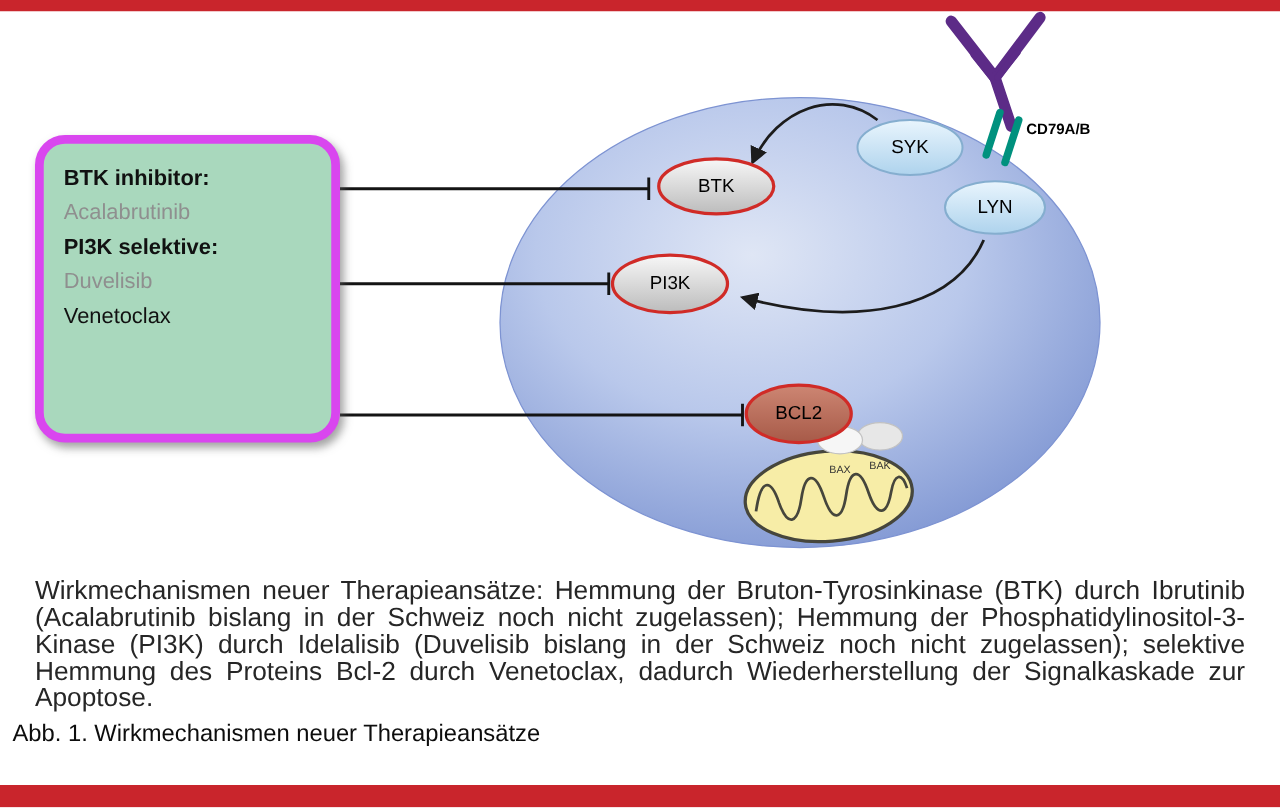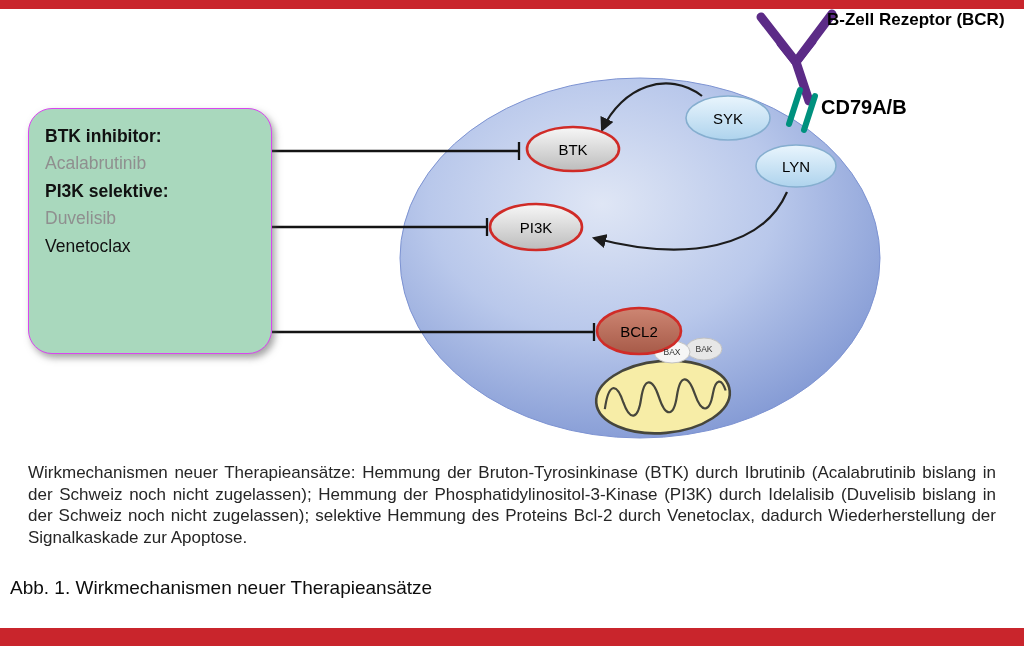--- a/index.html
+++ b/index.html
@@ -3,30 +3,30 @@
 <meta charset="utf-8">
 <style>
   html,body{margin:0;padding:0;background:#ffffff;}
   .page{position:relative;width:1024px;height:646px;background:#ffffff;overflow:hidden;
         font-family:"Liberation Sans",sans-serif;}
   .bar{position:absolute;left:0;width:1024px;background:#c9252c;z-index:3;}
   .bar.top{top:0;height:9px;}
   .bar.bottom{top:628px;height:18px;}
   svg.diagram{position:absolute;left:0;top:0;z-index:1;}
   .green-box{position:absolute;z-index:2;left:28px;top:108px;width:244px;height:246px;
-        box-sizing:border-box;background:#a9d8bd;border:1px solid #d946ef;border-radius:24px;
+        box-sizing:border-box;background:#a9d8bd;border:7px solid #d946ef;border-radius:24px;
         box-shadow:3px 4px 7px rgba(90,90,90,.55);padding:14px 0 0 16px;
         font-size:17.5px;line-height:27.4px;color:#111;}
   .green-box .b{font-weight:bold;}
   .green-box .muted{color:#8f8f8f;}
   .lbl{position:absolute;z-index:2;font-weight:bold;color:#000;white-space:nowrap;}
   .node-lbl{position:absolute;z-index:2;font-weight:normal;color:#000;font-size:15px;
         transform:translate(-50%,-50%);white-space:nowrap;}
-  .node-lbl.tiny{font-size:8.5px;color:#333;}
-  .caption{position:absolute;z-index:2;left:28px;top:462px;width:968px;font-size:17px;
+  .node-lbl.tiny{font-size:8.5px;color:#333;margin-top:23px;}
+  .caption{position:absolute;z-index:2;left:28px;top:462px;width:968px;font-size:21px;
         line-height:21.6px;color:#262626;text-align:justify;}
   .figtitle{position:absolute;z-index:2;left:10px;top:577px;font-size:19px;font-weight:normal;color:#0d0d0d;}
 </style>
 </head>
 <body>
 
 <div class="page">
 
   <div class="bar top"></div>
 
@@ -93,22 +93,21 @@
   </svg>
 
   <div class="green-box">
     <div class="b">BTK inhibitor:</div>
     <div class="muted">Acalabrutinib</div>
     <div class="b">PI3K selektive:</div>
     <div class="muted">Duvelisib</div>
     <div>Venetoclax</div>
   </div>
 
-  <div class="lbl" style="left:827px;top:10px;font-size:17px">B-Zell Rezeptor (BCR)</div>
-  <div class="lbl" style="left:821px;top:96px;font-size:20px">CD79A/B</div>
+  <div class="lbl" style="left:821px;top:96px;font-size:12px">CD79A/B</div>
 
   <div class="node-lbl" style="left:573px;top:149px">BTK</div>
   <div class="node-lbl" style="left:536px;top:227px">PI3K</div>
   <div class="node-lbl" style="left:639px;top:331px">BCL2</div>
   <div class="node-lbl" style="left:728px;top:118px">SYK</div>
   <div class="node-lbl" style="left:796px;top:166px">LYN</div>
   <div class="node-lbl tiny" style="left:672px;top:352px">BAX</div>
   <div class="node-lbl tiny" style="left:704px;top:349px">BAK</div>
 
   <div class="caption">Wirkmechanismen neuer Therapieansätze: Hemmung der Bruton-Tyrosinkinase (BTK) durch Ibrutinib (Acalabrutinib bislang in der Schweiz noch nicht zugelassen); Hemmung der Phosphatidylinositol-3-Kinase (PI3K) durch Idelalisib (Duvelisib bislang in der Schweiz noch nicht zugelassen); selektive Hemmung des Proteins Bcl-2 durch Venetoclax, dadurch Wiederherstellung der Signalkaskade zur Apoptose.</div>

